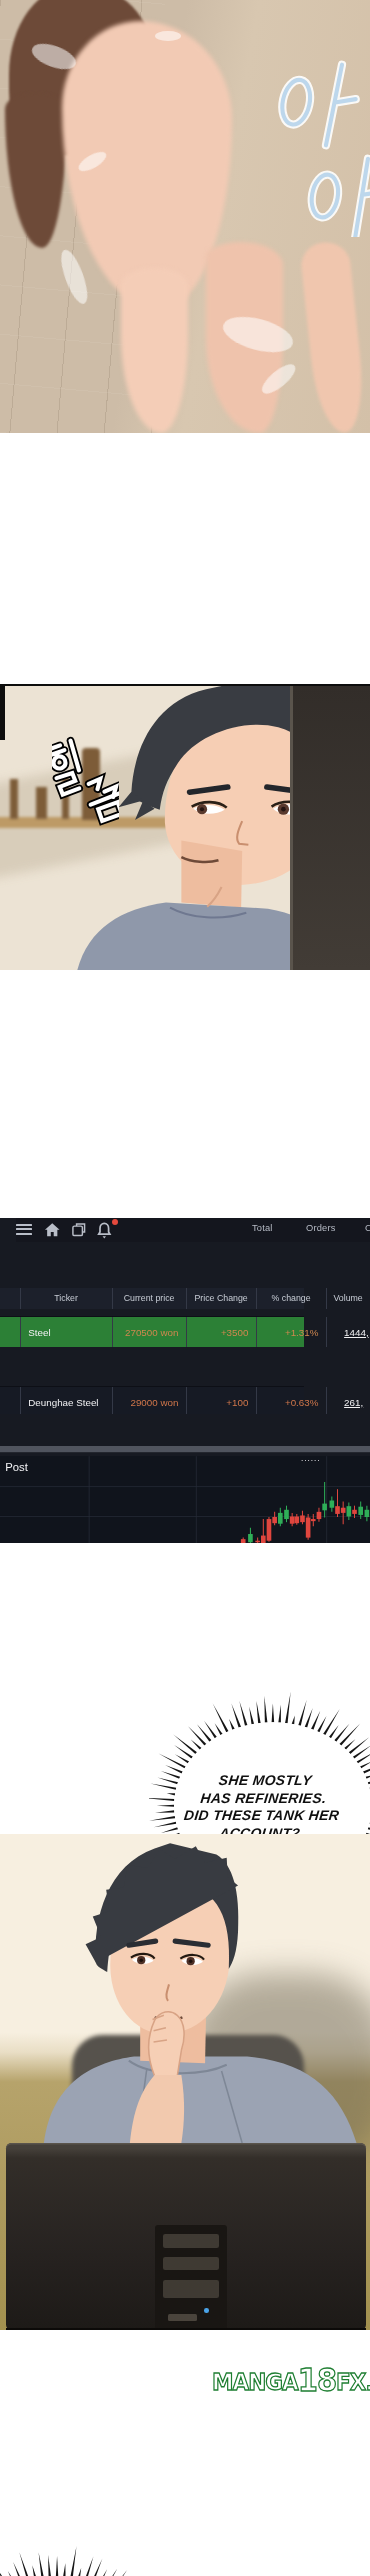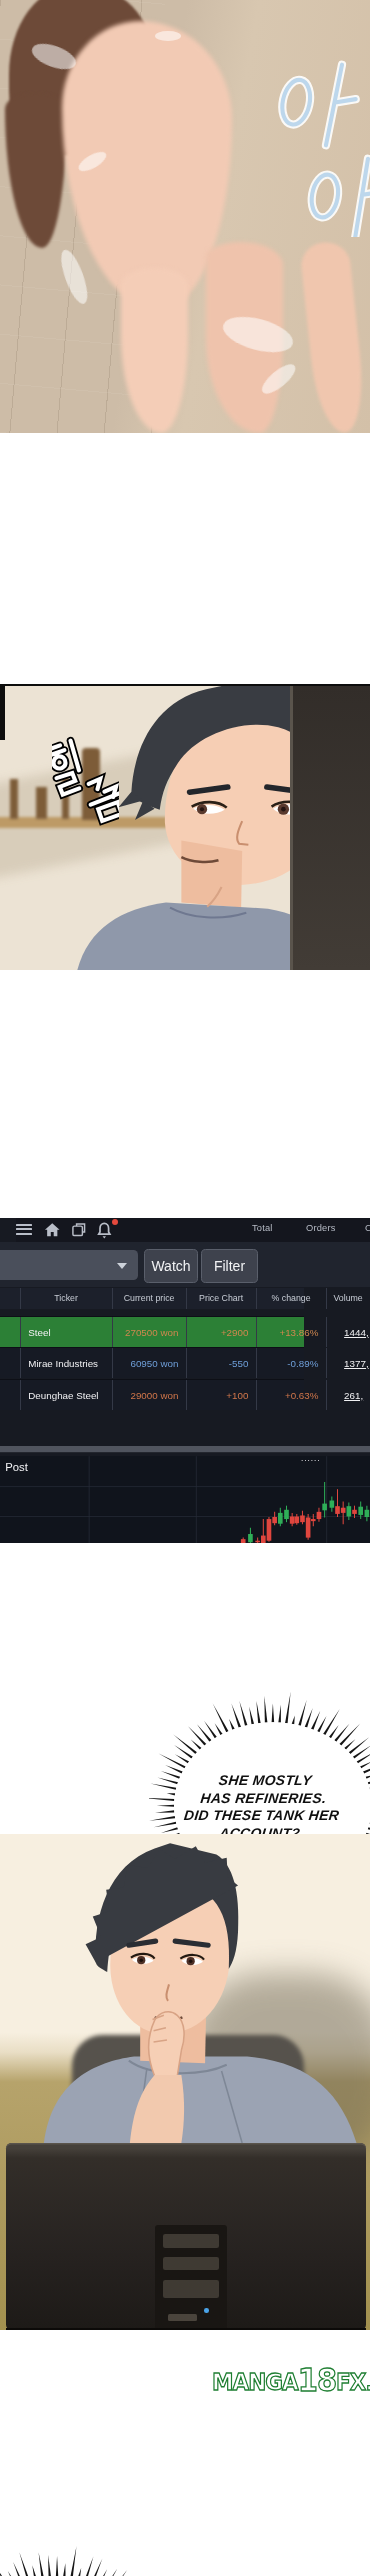--- a/index.html
+++ b/index.html
@@ -208,55 +208,39 @@
       <svg class="abs" style="left:78px;top:2.1px" width="20.6" height="20.6" viewBox="0 0 24 24">
         <path d="M12,4 C9,4 7,6.5 7,9.5 L7,14 L5.5,16.5 L18.5,16.5 L17,14 L17,9.5 C17,6.5 15,4 12,4 Z" fill="none" stroke="#b9bec8" stroke-width="2"></path>
         <path d="M10,19 L14,19 L12,21.5 Z" fill="#b9bec8"></path>
       </svg>
       <div class="abs" style="left:96px;top:1px;width:6.2px;height:6.2px;border-radius:50%;background:#e5493d"></div>
       <span class="abs tab" style="left:236px">Total</span>
       <span class="abs tab" style="left:290px">Orders</span>
       <span class="abs tab" style="left:349px">Chart</span>
     </div>
 
-    <div class="toolbar abs">
-      <div class="dropdown abs">
-        <span></span>
-        <div class="dd-caret"></div>
-      </div>
-      <div class="btn abs" style="left:144px;width:52px">Watch</div>
-      <div class="btn abs" style="left:201px;width:55px">Filter</div>
-    </div>
 
     <div class="grid-row thead abs">
       <div></div>
       <div>Ticker</div>
       <div>Current price</div>
-      <div>Price Chart</div>
+      <div>Price Change</div>
       <div>% change</div>
       <div>Volume</div>
     </div>
 
     <div class="grid-row trow abs" style="top:98px;background:#2c8036">
       <div></div>
       <div class="cell-ticker">Steel</div>
       <div class="cell-num" style="color:#d0874f">270500 won</div>
-      <div class="cell-num" style="color:#d0874f">+2900</div>
-      <div class="cell-num" style="color:#d0874f">+13.86%</div>
+      <div class="cell-num" style="color:#d0874f">+3500</div>
+      <div class="cell-num" style="color:#d0874f">+1.31%</div>
       <div class="cell-vol">1444,</div>
     </div>
-    <div class="grid-row trow abs" style="top:129px">
-      <div></div>
-      <div class="cell-ticker">Mirae Industries</div>
-      <div class="cell-num" style="color:#6f9fd9">60950 won</div>
-      <div class="cell-num" style="color:#6f9fd9">-550</div>
-      <div class="cell-num" style="color:#6f9fd9">-0.89%</div>
-      <div class="cell-vol">1377,</div>
-    </div>
-    <div class="grid-row trow abs" style="top:161px">
+    <div class="grid-row trow abs" style="top:168px">
       <div></div>
       <div class="cell-ticker">Deunghae Steel</div>
       <div class="cell-num" style="color:#d0764a">29000 won</div>
       <div class="cell-num" style="color:#d0764a">+100</div>
       <div class="cell-num" style="color:#d0764a">+0.63%</div>
       <div class="cell-vol">261,</div>
     </div>
 
     <div class="gap-dark abs"></div>
     <div class="grey-bar abs"></div>

